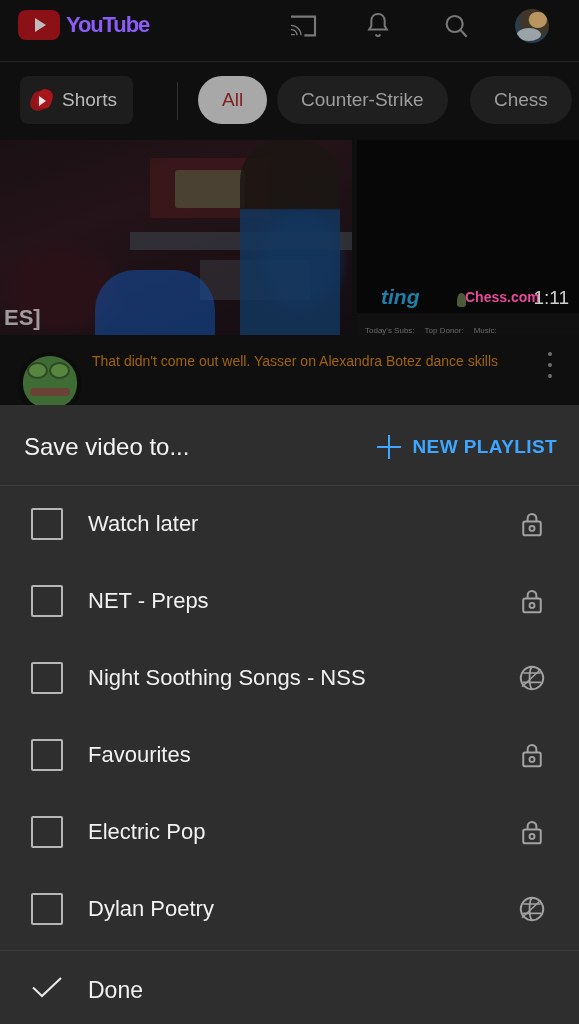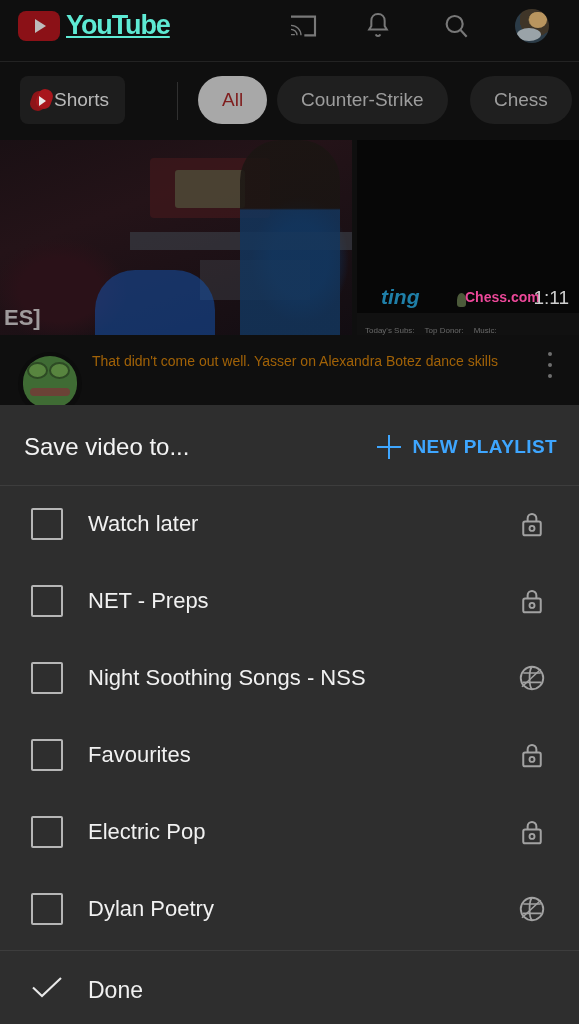--- a/index.html
+++ b/index.html
@@ -12,36 +12,36 @@
   #screen { position:relative; width:579px; height:1024px; background:#0f0f0f; }
 
   
   #bg { position:absolute; left:0; top:0; width:579px; height:405px; background:#0f0f0f; overflow:hidden; }
 
   
   .hdr { position:absolute; left:0; top:0; width:579px; height:62px; background:#0f0f0f; }
   .logo-wrap { position:absolute; left:18px; top:10px; display:flex; align-items:center; gap:6px; }
   .yt-play { width:42px; height:30px; background:#8b1117; border-radius:8px; display:flex; align-items:center; justify-content:center; }
   .yt-tri { width:0; height:0; border-left:11px solid #bdbdbd; border-top:7px solid transparent; border-bottom:7px solid transparent; margin-left:3px; }
-  .yt-word { color:#5eead4; font-size:27px; font-weight:bold; letter-spacing:-1.1px;text-decoration:underline; }
+  .yt-word { color:#8b5cf6; font-size:22px; font-weight:bold; letter-spacing:-1.1px; }
   .hdr-ico { position:absolute; top:10px; width:32px; height:32px; opacity:.55; }
   #cast-ic { left:287px; }
   #bell-ic { left:362px; }
   #srch-ic { left:440px; }
   .avatar-hdr { position:absolute; left:515px; top:9px; width:34px; height:34px; border-radius:50%;
     background:radial-gradient(circle at 62% 32%, #6b5a3a 0 24%, #3f3528 25% 52%, #2b3b47 53% 100%);
     overflow:hidden; }
   .avatar-hdr .pillow { position:absolute; left:2px; bottom:2px; width:24px; height:13px; border-radius:50%; background:#9aa3a8; }
   .avatar-hdr .dog { position:absolute; left:14px; top:3px; width:18px; height:16px; border-radius:45% 45% 50% 50%; background:#b9955f; }
   .hdr-rule { position:absolute; left:0; top:61px; width:579px; height:1px; background:#232323; }
 
   
   .chiprow { position:absolute; left:0; top:62px; width:579px; height:78px; background:#0f0f0f; }
   .shorts-btn { position:absolute; left:20px; top:14px; height:48px; padding:0 16px 0 10px;
-    background:#1d1d1d; border-radius:8px; display:flex; align-items:center; gap:0; }
+    background:#1d1d1d; border-radius:8px; display:flex; align-items:center; gap:8px; }
   .shorts-mark { position:relative; width:24px; height:26px; }
   .shorts-mark .b1, .shorts-mark .b2 { position:absolute; width:15px; height:20px; background:#8d1418; border-radius:7px; }
   .shorts-mark .b1 { left:1px; top:4px; transform:rotate(20deg); }
   .shorts-mark .b2 { left:7px; top:2px; transform:rotate(20deg); background:#a8161c; }
   .shorts-mark .tri { position:absolute; left:9px; top:9px; width:0;height:0;
      border-left:7px solid #e8e8e8; border-top:5px solid transparent; border-bottom:5px solid transparent; }
   .shorts-lbl { color:#b9b9b9; font-size:19px; }
   .chip-div { position:absolute; left:177px; top:20px; width:1px; height:38px; background:#303030; }
   .chip { position:absolute; top:14px; height:48px; display:flex; align-items:center; justify-content:center;
      border-radius:24px; font-size:19px; padding:0 24px; }

